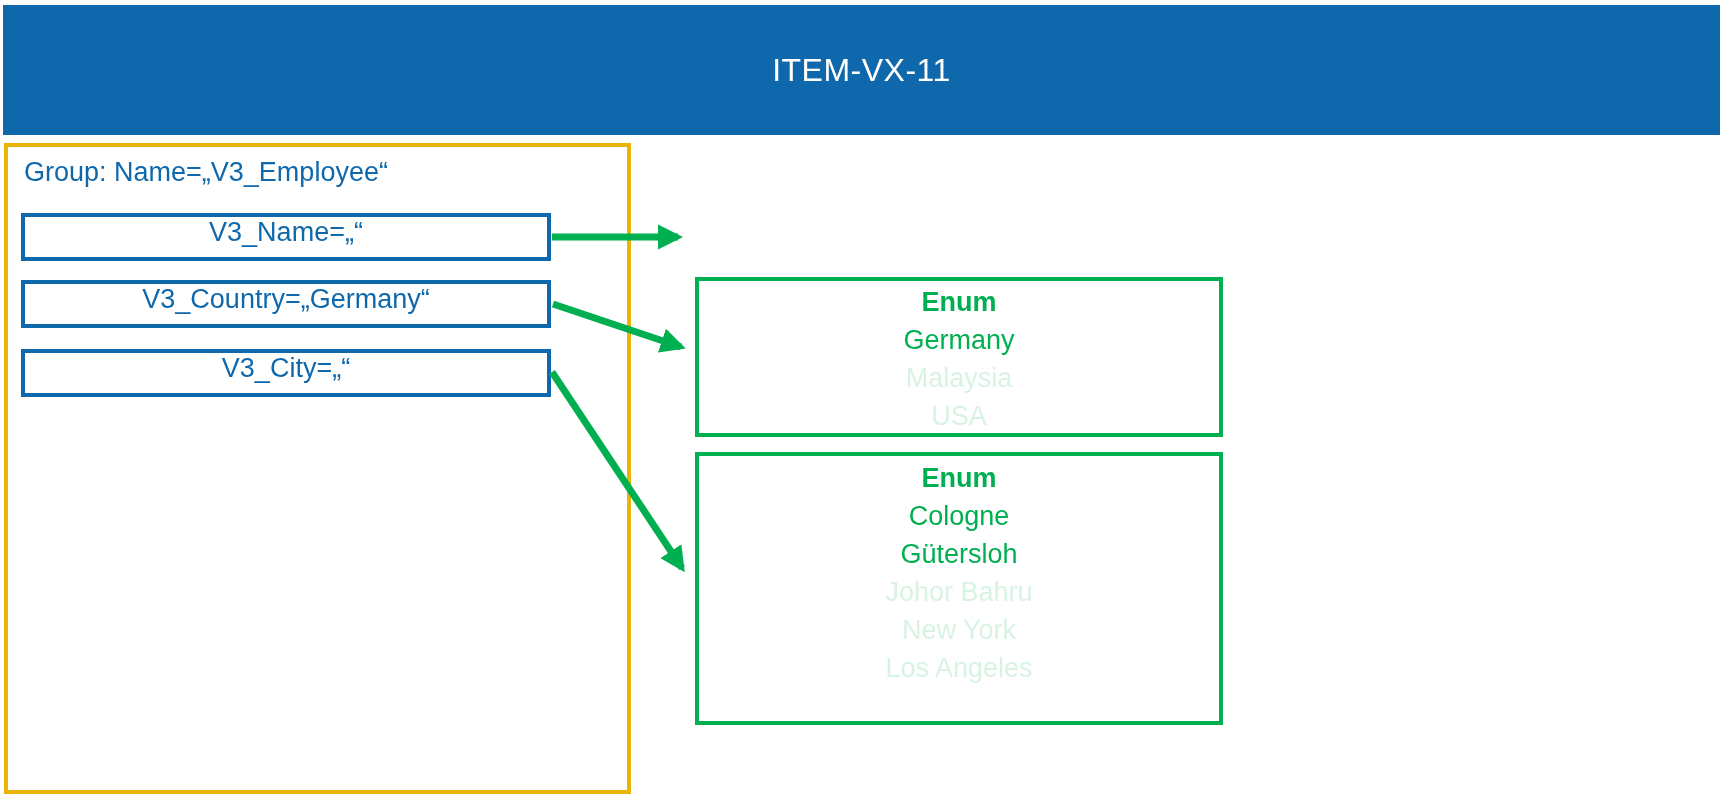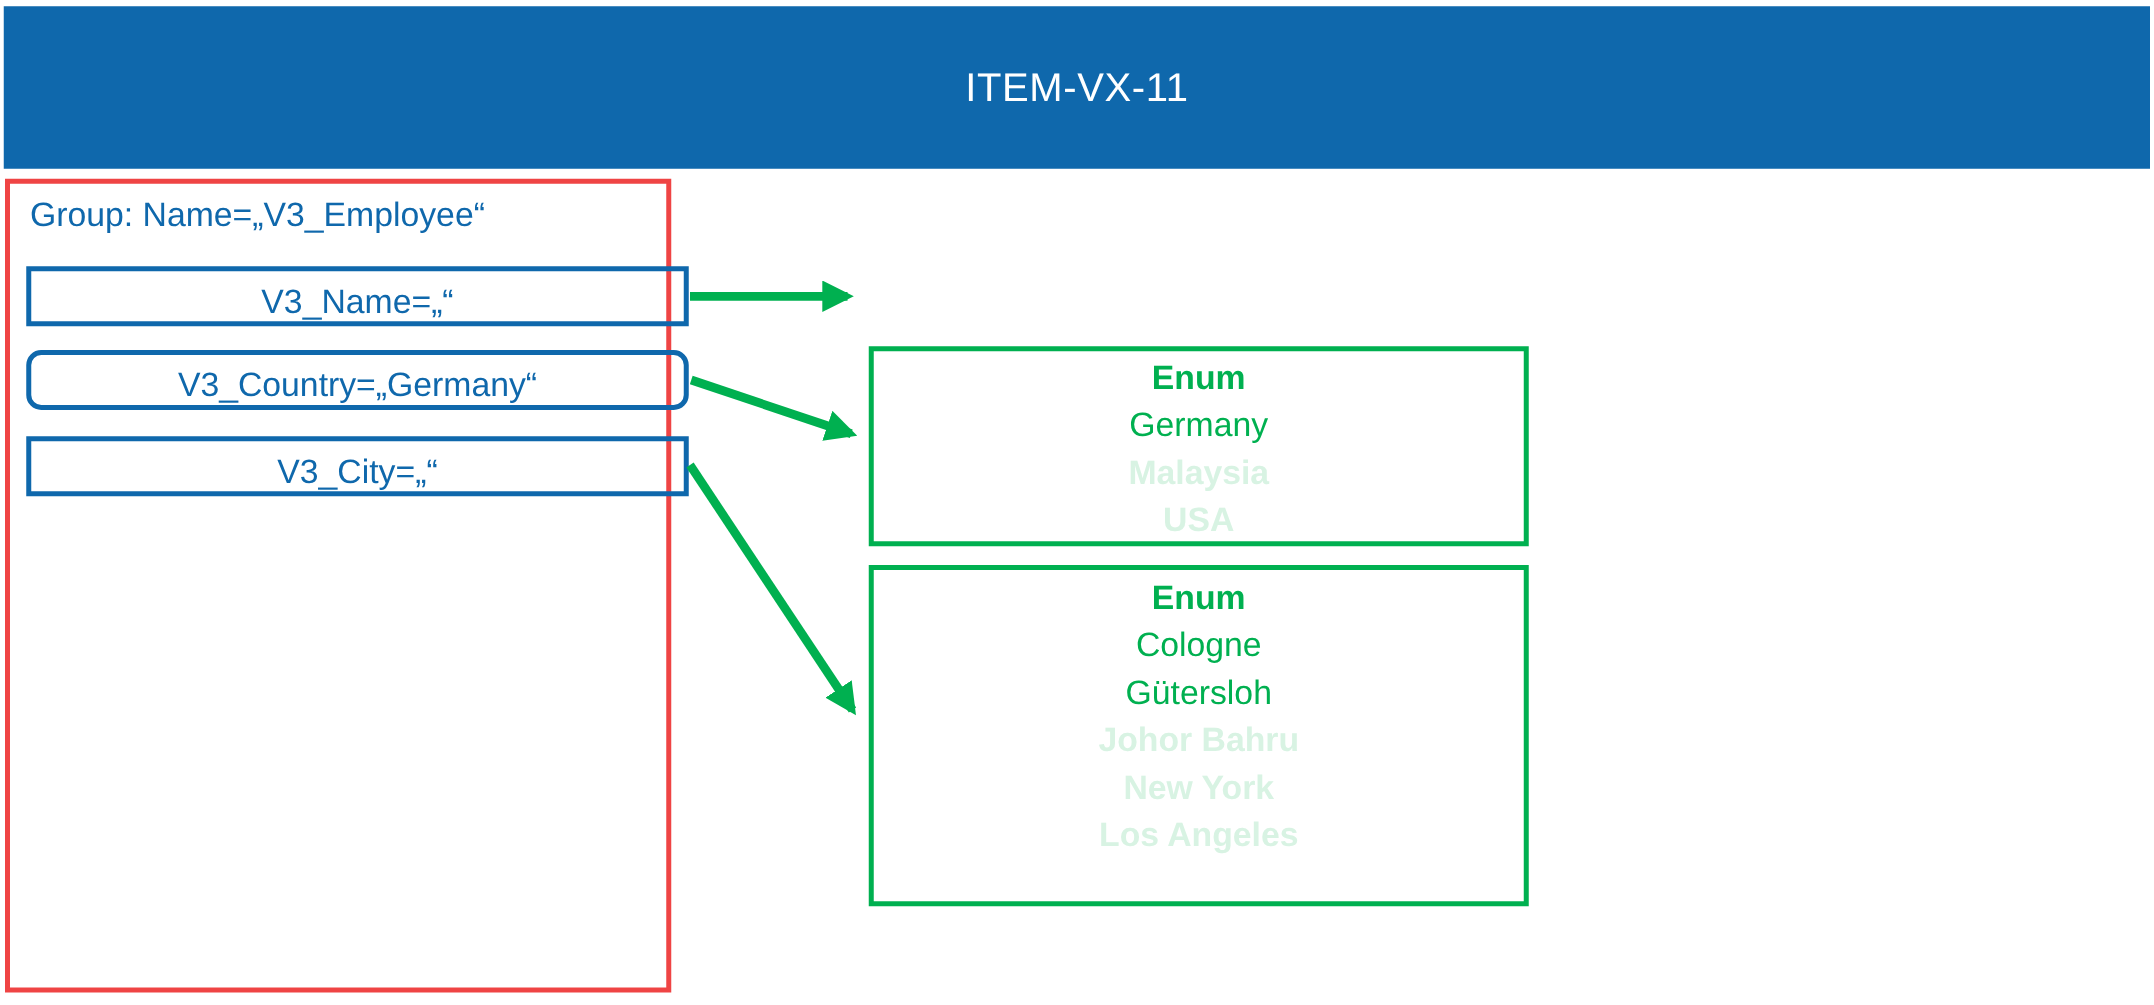--- a/index.html
+++ b/index.html
@@ -23,62 +23,62 @@
   .titlebar .title-text {
     color: #ffffff;
     font-size: 32px;
     letter-spacing: 0.5px;
   }
 
   
   .group-box {
     position: absolute;
     left: 4px; top: 143px;
-    width: 533px; height: 651px;
-    border: 4px solid #ef4444;
+    width: 627px; height: 651px;
+    border: 4px solid #eab308;
     box-sizing: border-box;
   }
   .group-label {
     position: absolute;
     left: 16px; top: 10px;
     color: #0F68AC;
     font-size: 27px;
     white-space: nowrap;
   }
   .field {
     position: absolute;
     left: 13px;
     width: 530px; height: 48px;
     border: 4px solid #0F68AC;
     box-sizing: border-box;
-    display: flex; align-items: flex-end; justify-content: center;
+    display: flex; align-items: flex-start; justify-content: center;
   }
   .field .field-text {
     color: #0F68AC;
     font-size: 27px;
     white-space: nowrap;
   }
   .field-name    { top: 66px; }
-  .field-country { top: 133px; border-radius: 12px; }
+  .field-country { top: 133px; }
   .field-city    { top: 202px; }
 
   
   .type-box {
     position: absolute;
     left: 695px;
     width: 528px;
     border: 4px solid #00B050;
     box-sizing: border-box;
     text-align: center;
     color: #00B050;
     font-size: 27px;
   }
   .type-box .line { line-height: 38px; height: 38px; white-space: nowrap; text-align: center; }
   .type-box .type-title { font-weight: bold; }
-  .type-box .faded { color: #D8F3E3; font-weight: bold; }
+  .type-box .faded { color: #D8F3E3; }
 
   .string-box {
     top: 210px; height: 54px;
     display: flex; align-items: center; justify-content: center;
   }
   .enum-countries { top: 277px; height: 160px; padding-top: 2px; }
   .enum-cities    { top: 452px; height: 273px; padding-top: 3px; }
 
   
   .arrow-layer {

